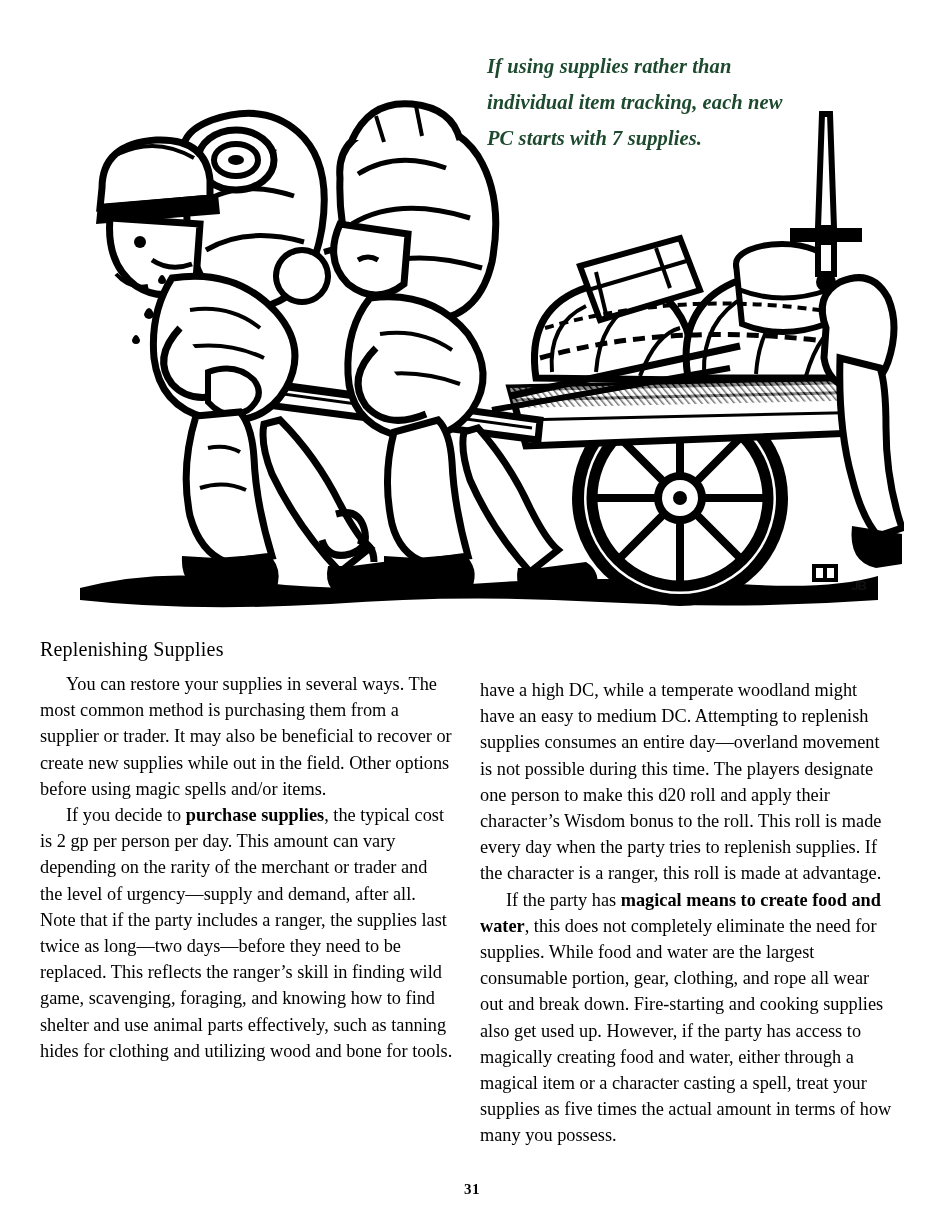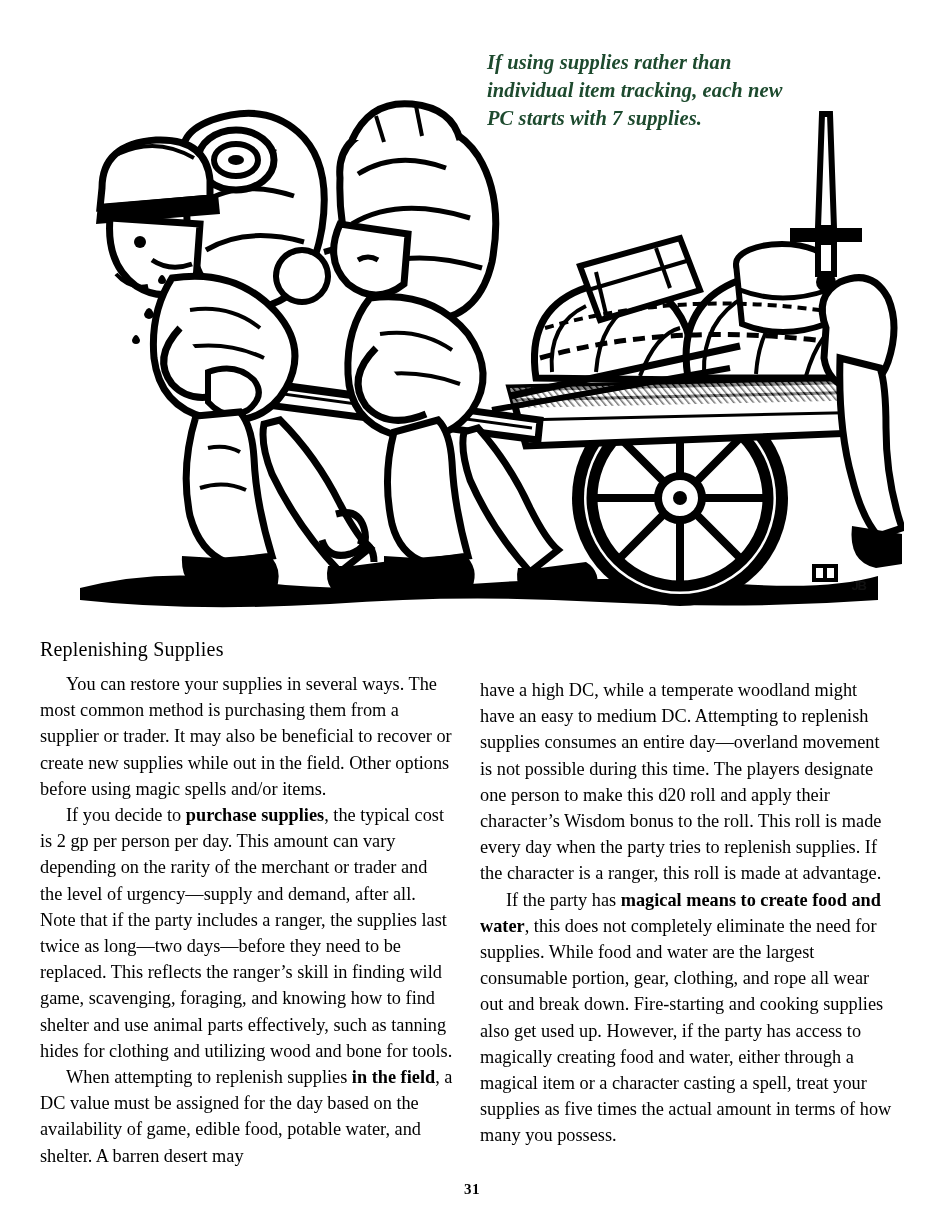--- a/index.html
+++ b/index.html
@@ -30,21 +30,21 @@
   
   .pullquote {
     position: absolute;
     left: 487px;
     top: 48px;
     width: 300px;
     font-family: "Liberation Serif", serif;
     font-style: italic;
     font-weight: bold;
     font-size: 20.5px;
-    line-height: 28px;
+    line-height: 36px;
     color: #1d4a2e;
     letter-spacing: 0.1px;
   }
 
   
   .columns {
     position: absolute;
     left: 40px;
     top: 638px;
     width: 866px;
@@ -281,21 +281,20 @@
 
   <div class="pullquote">If using supplies rather than individual item tracking, each new PC starts with 7 supplies.</div>
 
   <div class="columns">
 
     <div class="col col-left">
       <h2 class="section-title">Replenishing Supplies</h2>
       <div id="left-col-body">
           <p class="body"><span>You can restore your supplies in several ways. The most common method is purchasing them from a supplier or trader. It may also be beneficial to recover or create new supplies while out in the field. Other options before using magic spells and/or items.</span></p>
           <p class="body"><span>If you decide to </span><b>purchase supplies</b><span>, the typical cost is 2 gp per person per day. This amount can vary depending on the rarity of the merchant or trader and the level of urgency—supply and demand, after all. Note that if the party includes a ranger, the supplies last twice as long—two days—before they need to be replaced. This reflects the ranger’s skill in finding wild game, scavenging, foraging, and knowing how to find shelter and use animal parts effectively, such as tanning hides for clothing and utilizing wood and bone for tools.</span></p>
-          <p class="body"><span>When attempting to replenish supplies </span><b>in the field</b><span>, a DC value must be assigned for the day based on the availability of game, edible food, potable water, and shelter. A barren desert may</span></p>
         </div>
     </div>
 
     <div class="col col-right">
       <div id="right-col-body">
           <p class="body no-indent"><span>have a high DC, while a temperate woodland might have an easy to medium DC. Attempting to replenish supplies consumes an entire day—overland movement is not possible during this time. The players designate one person to make this d20 roll and apply their character’s Wisdom bonus to the roll. This roll is made every day when the party tries to replenish supplies. If the character is a ranger, this roll is made at advantage.</span></p>
           <p class="body"><span>If the party has </span><b>magical means to create food and water</b><span>, this does not completely eliminate the need for supplies. While food and water are the largest consumable portion, gear, clothing, and rope all wear out and break down. Fire-starting and cooking supplies also get used up. However, if the party has access to magically creating food and water, either through a magical item or a character casting a spell, treat your supplies as five times the actual amount in terms of how many you possess.</span></p>
         </div>
     </div>
 

